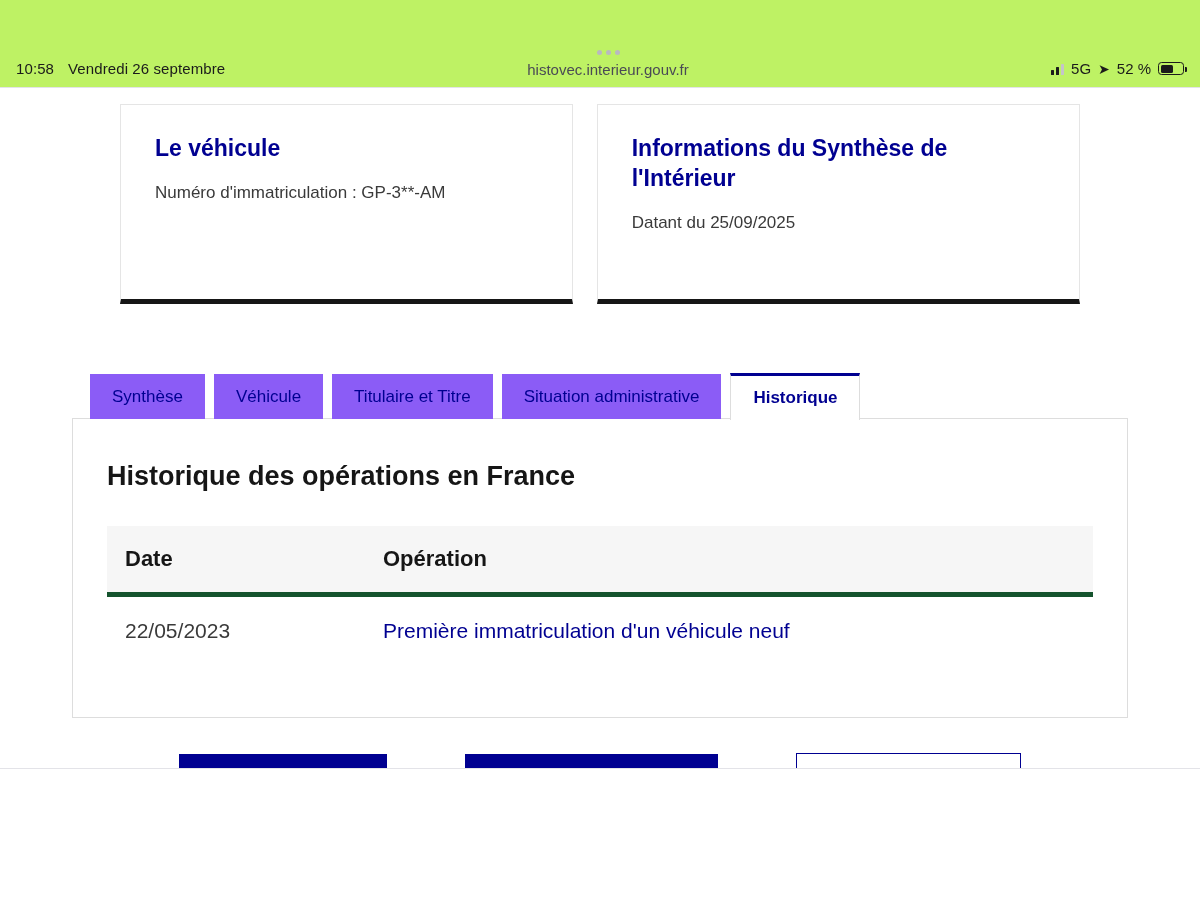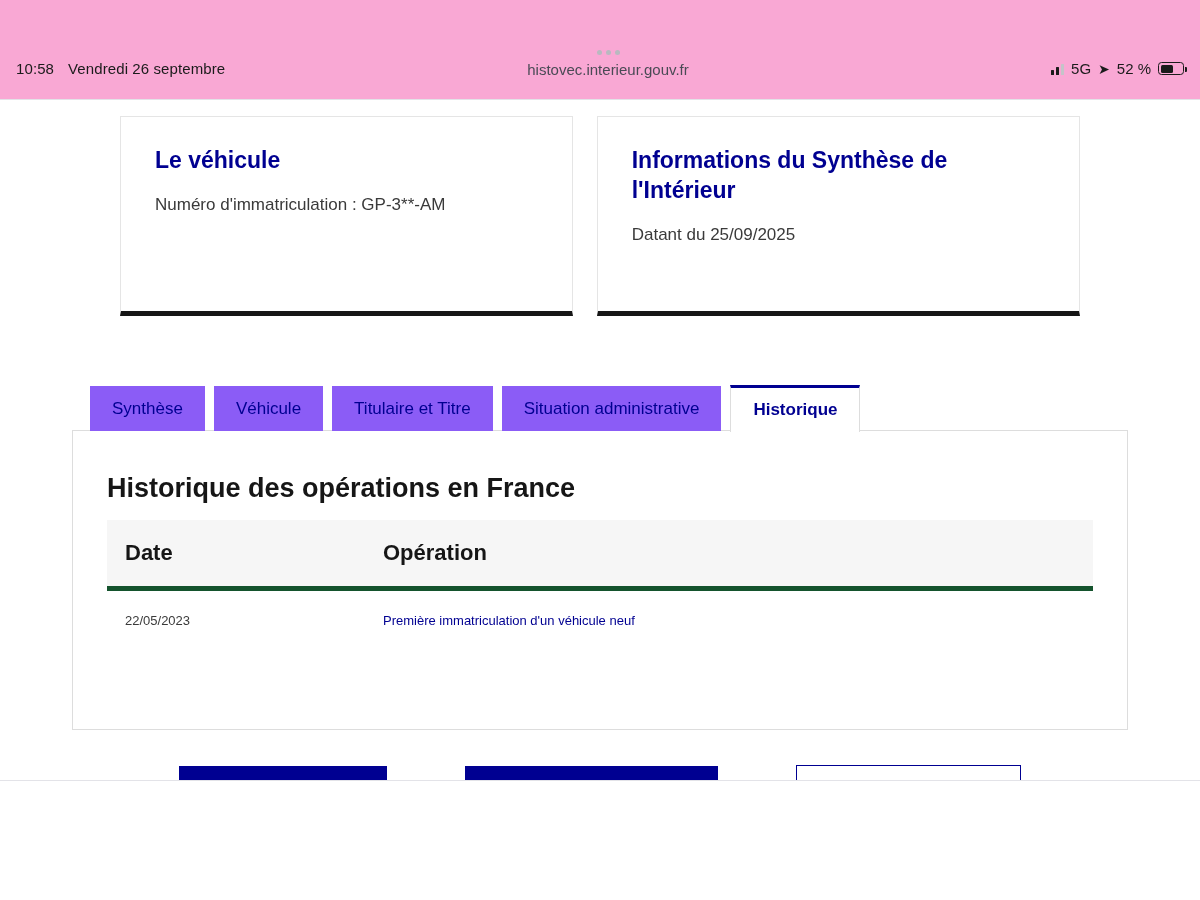--- a/index.html
+++ b/index.html
@@ -7,23 +7,23 @@
     width: 1200px; height: 900px;
     background: #ffffff;
     font-family: "Liberation Sans", sans-serif;
     color: #1b1b35;
     overflow: hidden;
   }
 
   
   .statusbar {
     position: relative;
-    height: 100px;
+    height: 88px;
     border-bottom: 1px solid #e3e3e8;
-    background: #f9a8d4;
+    background: #bef264;
   }
   .sb-left {
     position: absolute;
     left: 16px; top: 60px;
     display: flex; align-items: center; gap: 14px;
     font-size: 15px; color: #1b1b1b;
     letter-spacing: .1px;
   }
   .sb-time { font-weight: 400; }
   .sb-date { font-weight: 400; }
@@ -145,41 +145,41 @@
     min-height: 300px;
     padding: 42px 34px 40px 34px;
     position: relative;
     top: -1px;
   }
   .panel h3 {
     font-size: 27px;
     font-weight: 700;
     color: #161616;
     padding-left: 0;
-    margin-bottom: 16px;
+    margin-bottom: 34px;
   }
   table {
     width: 100%;
     border-collapse: collapse;
     font-size: 16px;
   }
   thead th {
     background: #f6f6f6;
     text-align: left;
     font-weight: 700;
     color: #161616;
     padding: 20px 18px;
     border-bottom: 5px solid #14532d;
     font-size: 22px;
   }
   thead th.col-date { width: 258px; }
   tbody td {
     padding: 22px 18px;
     color: #3a3a3a;
-    font-size: 13px;
+    font-size: 21px;
   }
   tbody td.op { color: #000091; }
 
   
   .actions {
     display: flex;
     justify-content: center;
     align-items: center;
     gap: 78px;
     margin-top: 34px;

